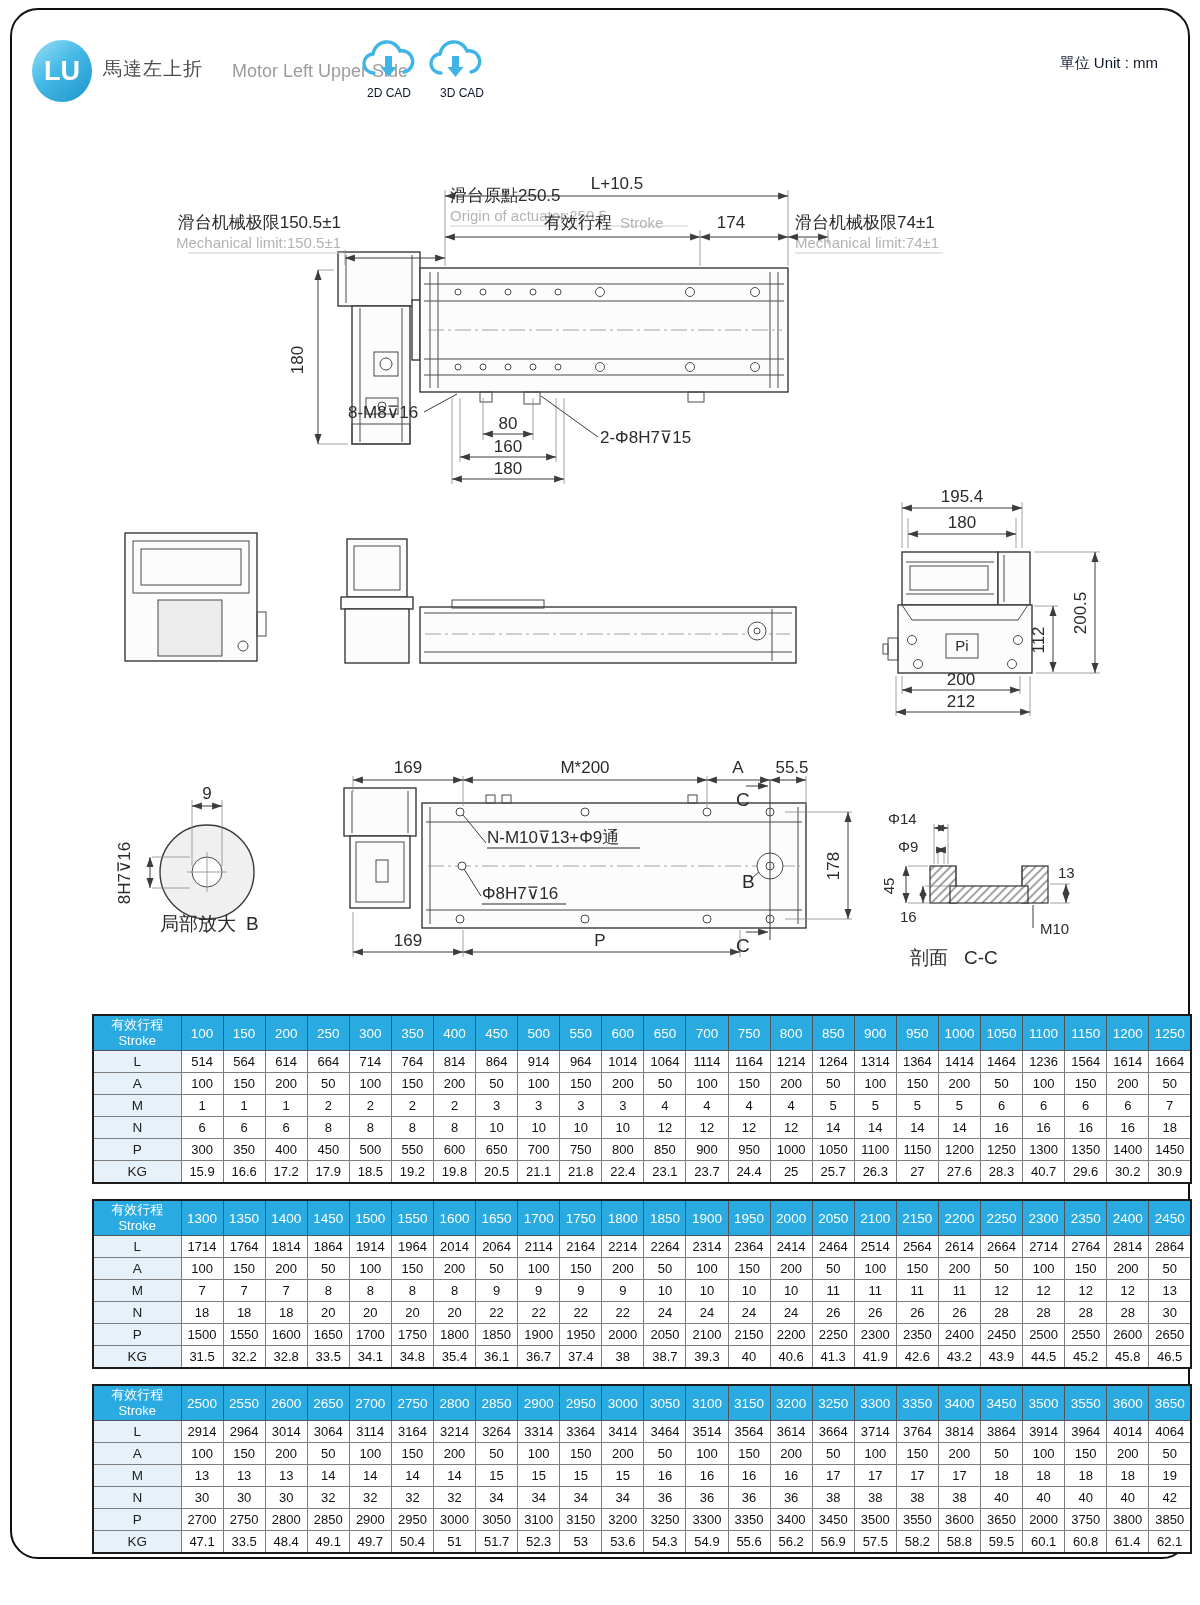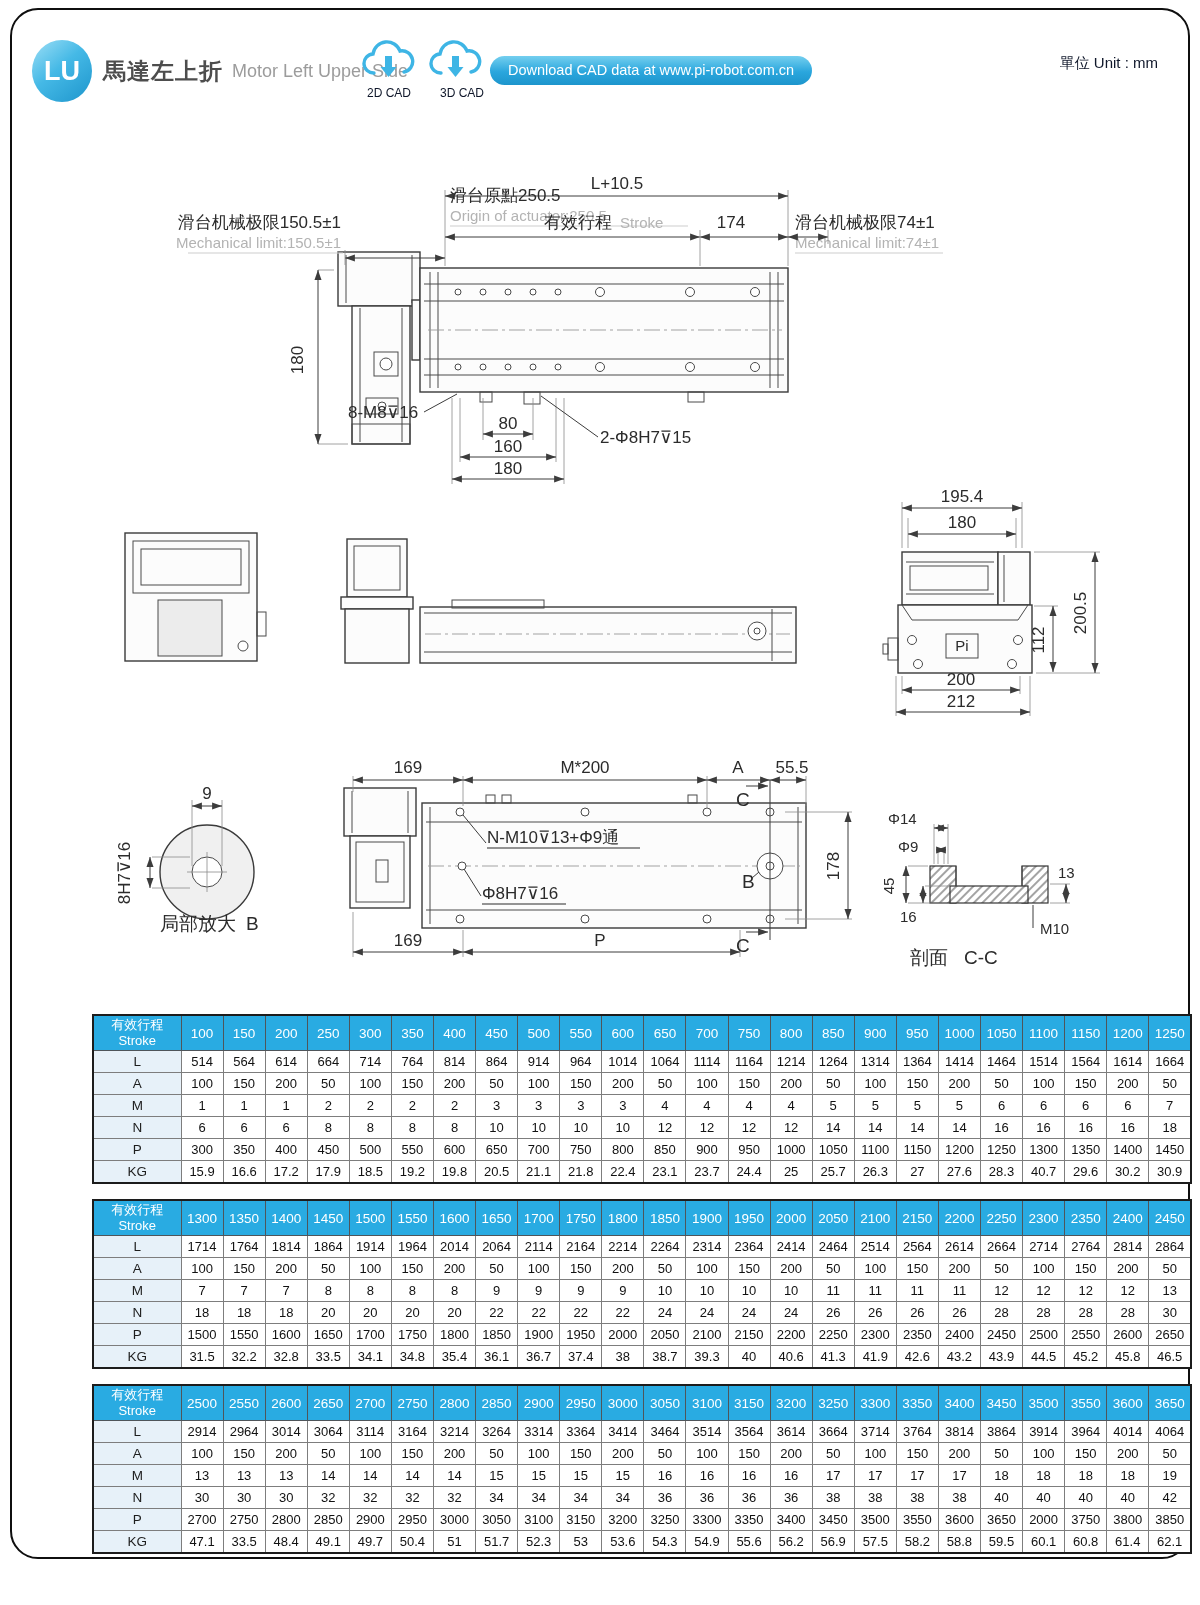--- a/index.html
+++ b/index.html
@@ -5,21 +5,21 @@
   html,body{margin:0;padding:0;background:#fff;}
   .page{position:relative;width:1200px;height:1567px;background:#fff;overflow:hidden;
         font-family:"Liberation Sans",sans-serif;}
   .frame{position:absolute;left:10px;top:8px;right:10px;bottom:8px;border:2px solid #0f0f0f;
          border-radius:28px;pointer-events:none;}
   
   .hd{position:absolute;left:0;top:0;width:100%;height:120px;}
   .badge{position:absolute;left:32px;top:40px;width:60px;height:62px;border-radius:50%;
          background:linear-gradient(140deg,#9edff6 0%,#45b9e6 45%,#1d95cc 100%);
          color:#fff;font-size:27px;font-weight:bold;display:flex;align-items:center;justify-content:center;}
-  .tzh{position:absolute;left:103px;top:56px;font-size:23px;font-weight:700;color:#4d4d4d;letter-spacing:1px;}
+  .tzh{position:absolute;left:103px;top:56px;font-size:19px;font-weight:400;color:#4d4d4d;letter-spacing:1px;}
   .ten{position:absolute;left:232px;top:61px;font-size:18px;color:#9c9c9c;}
   .cad{position:absolute;top:40px;width:62px;text-align:center;cursor:pointer;}
   .cad2d{left:358px;} .cad3d{left:422px;text-align:right;}
   .cad span{display:block;font-size:12px;color:#0f172a;margin-top:-2px;}
   .dlbtn{position:absolute;left:490px;top:56px;height:29px;line-height:29px;padding:0 18px;
          border-radius:15px;background:linear-gradient(180deg,#74cfef 0%,#2aa6dd 55%,#1d95cc 100%);
          color:#fff;font-size:14.5px;cursor:pointer;white-space:nowrap;}
   .unit{position:absolute;right:42px;top:54px;font-size:15px;color:#0f172a;}
   
   svg.draw{position:absolute;left:0;top:0;}
@@ -67,21 +67,20 @@
       <span>2D CAD</span>
     </div>
     <div class="cad cad3d">
       <svg width="56" height="44" viewBox="0 0 56 44">
         <path d="M13 33 a9.5 9.5 0 0 1 -1 -19 a14 14 0 0 1 27 -3 a10.5 10.5 0 0 1 4 21" fill="none" stroke="#3eb5e5" stroke-width="3.4" stroke-linecap="round"></path>
         <rect x="24" y="16" width="7" height="12" fill="#3eb5e5"></rect>
         <polygon points="19.5,27 35.5,27 27.5,37" fill="#3eb5e5"></polygon>
       </svg>
       <span>3D CAD</span>
     </div>
-    <div class="dlbtn">Download CAD data at www.pi-robot.com.cn</div>
     <div class="unit">單位 Unit : mm</div>
   </div>
 
   <svg class="draw" width="1200" height="1605" viewBox="0 0 1200 1605">
     <defs>
       <marker id="ar" viewBox="0 0 10 8" markerWidth="11" markerHeight="9" refX="9.5" refY="4" orient="auto-start-reverse">
         <path d="M0.5,0.8 9.5,4 0.5,7.2Z" fill="#3c3c3c"></path>
       </marker>
       <pattern id="hatch" width="6" height="6" patternUnits="userSpaceOnUse" patternTransform="rotate(45)">
         <rect width="6" height="6" fill="#fff"></rect>
@@ -416,21 +415,21 @@
           <td>1014</td>
           <td>1064</td>
           <td>1114</td>
           <td>1164</td>
           <td>1214</td>
           <td>1264</td>
           <td>1314</td>
           <td>1364</td>
           <td>1414</td>
           <td>1464</td>
-          <td>1514</td>
+          <td>1236</td>
           <td>1564</td>
           <td>1614</td>
           <td>1664</td>
         </tr>
         <tr>
           <th>A</th>
           <td>100</td>
           <td>150</td>
           <td>200</td>
           <td>50</td>

